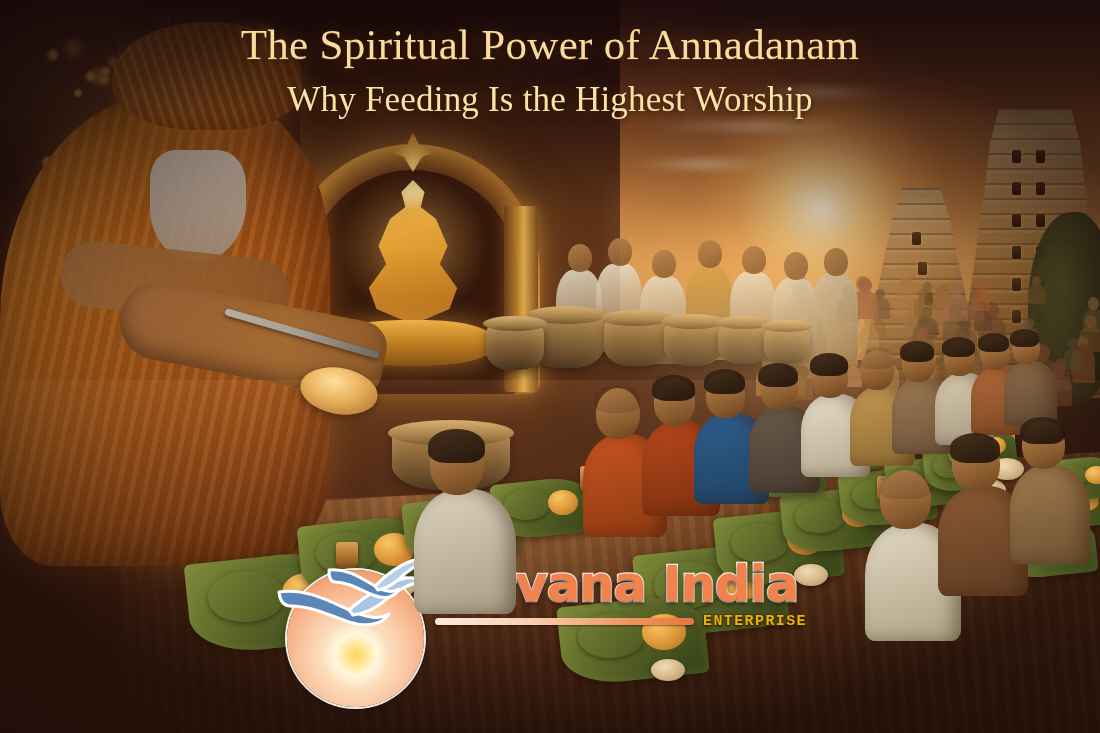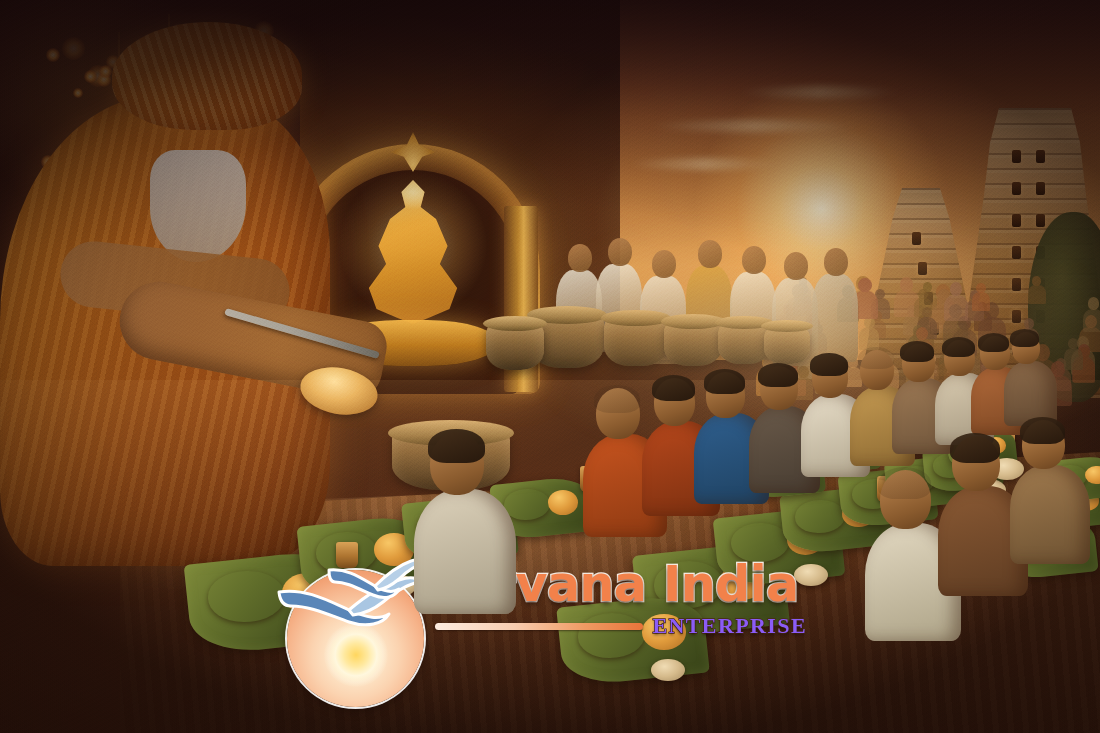--- a/index.html
+++ b/index.html
@@ -281,22 +281,22 @@
     text-shadow:0 3px 5px rgba(25,10,3,.6);
     white-space:nowrap;
   }
   .ent-row{display:flex;align-items:center;gap:9px;margin-top:4px;}
   .ent-bar{
     flex:1;height:7px;border-radius:4px;
     background:linear-gradient(90deg,#fdece0 0%,#f8cdb0 38%,#ef9a63 72%,#e8743a 100%);
     box-shadow:0 1px 2px rgba(25,10,3,.5);
   }
   .ent-word{
-    font-family:Liberation Serif, serif;
-    font-weight:bold;font-size:22px;letter-spacing:1.4px;color:#8b5cf6;
+    font-family:Liberation Mono, monospace;
+    font-weight:bold;font-size:15px;letter-spacing:1.4px;color:#eab308;
     -webkit-text-stroke:1.3px #4a2a18;paint-order:stroke fill;
     text-shadow:0 2px 3px rgba(20,8,3,.55);white-space:nowrap;
   }
   .site{
     margin-top:2px;
     font-family:"DejaVu Sans","Liberation Sans",sans-serif;
     font-weight:bold;font-style:italic;font-size:26px;letter-spacing:-.3px;
     color:#ffffff;-webkit-text-stroke:2.4px #9e1f15;paint-order:stroke fill;
     text-shadow:0 2px 4px rgba(25,6,3,.62);white-space:nowrap;
   }
@@ -714,20 +714,22 @@
   <div class="ladle-bowl"></div>
   <div class="pot" style="left:392px;top:428px;width:118px;height:62px;"></div>
   <div class="pot-rim" style="left:388px;top:420px;width:126px;height:26px;"></div>
 
   <div class="layer haze"></div>
   <div class="layer haze2"></div>
   <div class="layer bg-vignette"></div>
   <div class="layer bg-grain"></div>
 
   <div class="titles">
+    <div class="title-main">The Spiritual Power of Annadanam</div>
+    <div class="title-sub">Why Feeding Is the Highest Worship</div>
   </div>
 
   <div class="logo">
     <div class="logo-mark">
       <div class="logo-glow"></div>
       <svg class="bird" style="left:-16px;top:-12px;" width="150" height="96" viewBox="0 0 150 96">
         <path d="M8 34 C34 30 56 42 78 52 C96 60 108 62 118 56 C112 66 96 70 78 64 C58 57 40 48 20 48 C14 48 9 44 8 34 Z" fill="#5a86b8" stroke="#ffffff" stroke-width="3" stroke-linejoin="round"></path>
         <path d="M78 52 C92 40 108 28 128 22 C140 18 146 20 148 24 C138 26 124 34 112 44 C102 52 92 56 82 57 Z" fill="#a9c6e2" stroke="#ffffff" stroke-width="3" stroke-linejoin="round"></path>
       </svg>
       <svg class="bird" style="left:36px;top:-22px;" width="104" height="72" viewBox="0 0 104 72">

